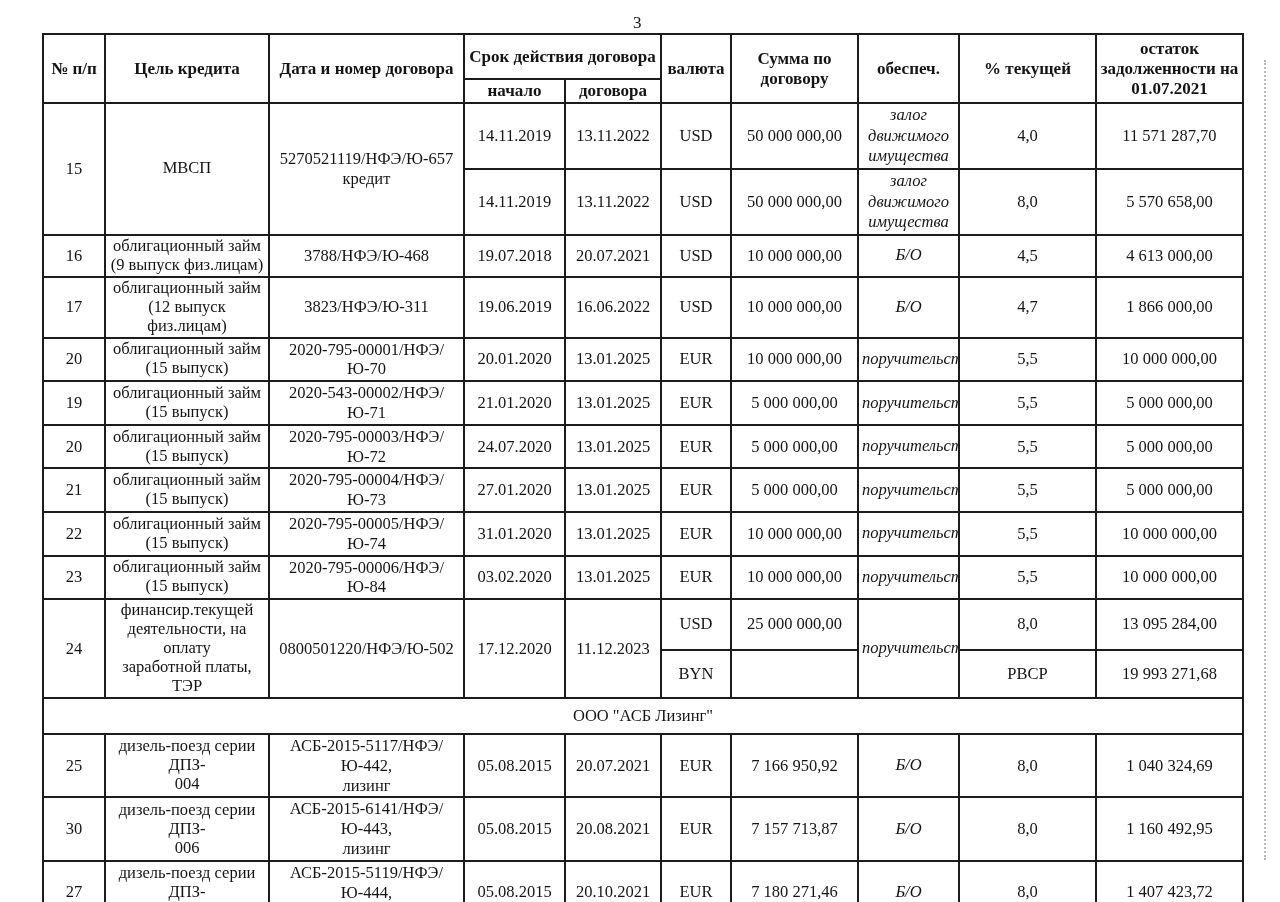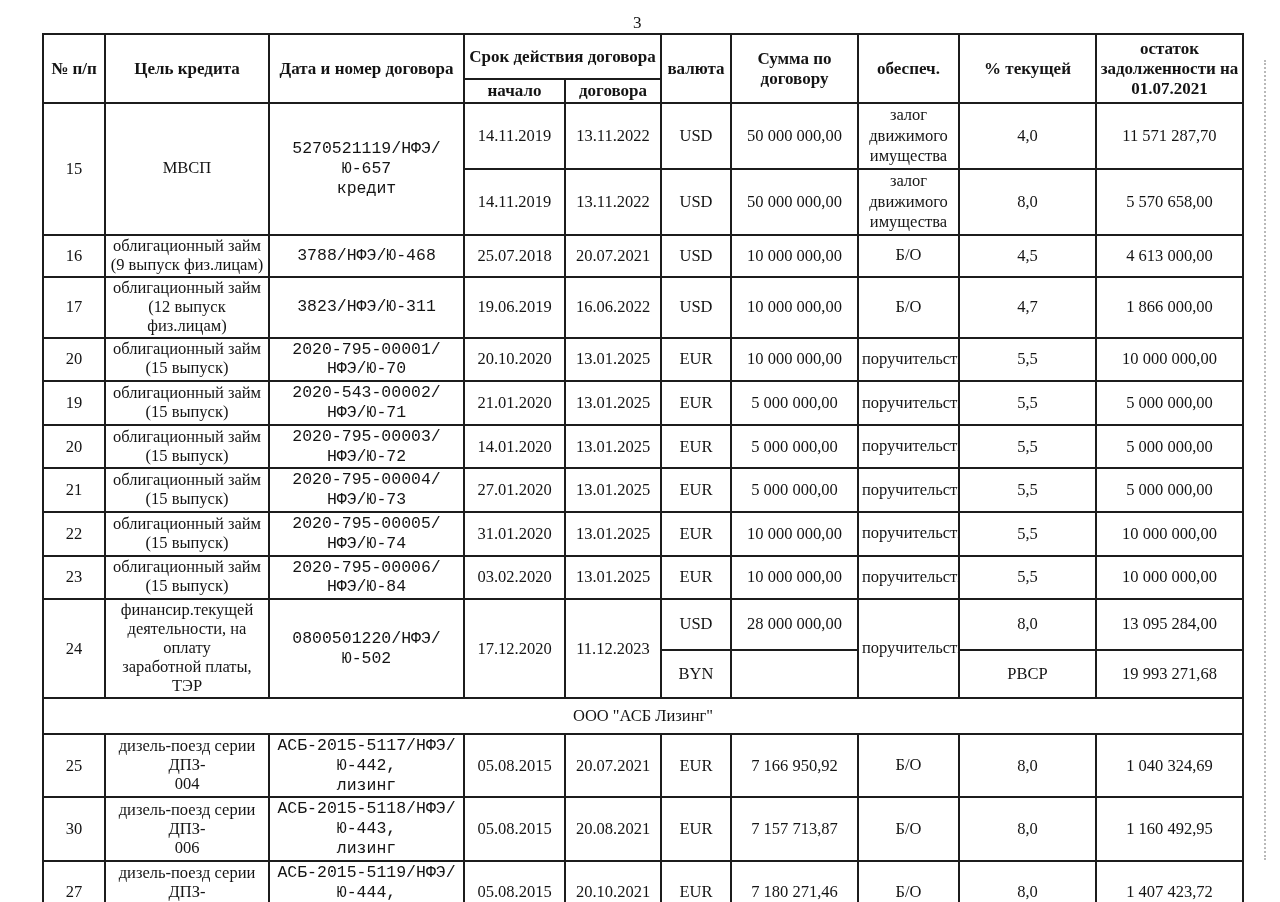--- a/index.html
+++ b/index.html
@@ -26,22 +26,22 @@
     text-align:center;
     font-size:16.5px;
     font-weight:normal;
     overflow:hidden;
   }
   table.doc th{font-weight:bold;font-size:17px;}
   th.thick{border-top-width:4px;border-left-width:3px;border-right-width:3px;}
   .pre{white-space:pre-line;}
   .left{text-align:left;}
   .purpose{font-size:15px;padding:1px 2px 1px 4px;line-height:1.15;}
-  .contract{font-size:16px;padding:1px 2px 1px 4px;line-height:1.2;font-family:Liberation Mono, monospace;}
-  .small{font-size:13px;line-height:1.25;}
+  .contract{font-size:16px;padding:1px 2px 1px 4px;line-height:1.2;}
+  .small{font-size:13px;line-height:1.25;font-style:italic;}
   .section-row td{font-weight:bold;font-size:17px;}
   .scan-artifact{
     position:absolute;left:1264px;top:60px;height:800px;width:0;
     border-left:2px dotted #b9b9b9;
   }
 </style>
 </head>
 <body>
 
 <div class="page-number">3</div>
@@ -105,21 +105,21 @@
 имущества</td>
     <td>8,0</td>
     <td>5 570 658,00</td>
   </tr>
 
   <tr style="height:40px;">
     <td>16</td>
     <td class="left purpose pre">облигационный займ
 (9 выпуск физ.лицам)</td>
     <td class="left contract">3788/НФЭ/Ю-468</td>
-    <td>25.07.2018</td>
+    <td>19.07.2018</td>
     <td>20.07.2021</td>
     <td>USD</td>
     <td>10 000 000,00</td>
     <td class="small">Б/О</td>
     <td>4,5</td>
     <td>4 613 000,00</td>
   </tr>
   <tr style="height:40px;">
     <td>17</td>
     <td class="left purpose pre">облигационный займ
@@ -131,21 +131,21 @@
     <td>10 000 000,00</td>
     <td class="small">Б/О</td>
     <td>4,7</td>
     <td>1 866 000,00</td>
   </tr>
   <tr style="height:40px;">
     <td>20</td>
     <td class="left purpose pre">облигационный займ
 (15 выпуск)</td>
     <td class="left contract">2020-795-00001/НФЭ/Ю-70</td>
-    <td>20.10.2020</td>
+    <td>20.01.2020</td>
     <td>13.01.2025</td>
     <td>EUR</td>
     <td>10 000 000,00</td>
     <td class="small">поручительство</td>
     <td>5,5</td>
     <td>10 000 000,00</td>
   </tr>
   <tr style="height:40px;">
     <td>19</td>
     <td class="left purpose pre">облигационный займ
@@ -157,21 +157,21 @@
     <td>5 000 000,00</td>
     <td class="small">поручительство</td>
     <td>5,5</td>
     <td>5 000 000,00</td>
   </tr>
   <tr style="height:40px;">
     <td>20</td>
     <td class="left purpose pre">облигационный займ
 (15 выпуск)</td>
     <td class="left contract">2020-795-00003/НФЭ/Ю-72</td>
-    <td>14.01.2020</td>
+    <td>24.07.2020</td>
     <td>13.01.2025</td>
     <td>EUR</td>
     <td>5 000 000,00</td>
     <td class="small">поручительство</td>
     <td>5,5</td>
     <td>5 000 000,00</td>
   </tr>
   <tr style="height:40px;">
     <td>21</td>
     <td class="left purpose pre">облигационный займ
@@ -214,21 +214,21 @@
 
   <tr style="height:42px;">
     <td rowspan="2">24</td>
     <td rowspan="2" class="left purpose pre">финансир.текущей
 деятельности, на оплату
 заработной платы, ТЭР</td>
     <td rowspan="2" class="contract">0800501220/НФЭ/Ю-502</td>
     <td rowspan="2">17.12.2020</td>
     <td rowspan="2">11.12.2023</td>
     <td>USD</td>
-    <td>28 000 000,00</td>
+    <td>25 000 000,00</td>
     <td rowspan="2" class="small">поручительство</td>
     <td>8,0</td>
     <td>13 095 284,00</td>
   </tr>
   <tr style="height:40px;">
     <td>BYN</td>
     <td></td>
     <td>РВСР</td>
     <td>19 993 271,68</td>
   </tr>
@@ -248,21 +248,21 @@
     <td>EUR</td>
     <td>7 166 950,92</td>
     <td class="small">Б/О</td>
     <td>8,0</td>
     <td>1 040 324,69</td>
   </tr>
   <tr style="height:43px;">
     <td>30</td>
     <td class="left purpose pre">дизель-поезд серии ДПЗ-
 006</td>
-    <td class="left contract pre">АСБ-2015-5118/НФЭ/Ю-443,
+    <td class="left contract pre">АСБ-2015-6141/НФЭ/Ю-443,
 лизинг</td>
     <td>05.08.2015</td>
     <td>20.08.2021</td>
     <td>EUR</td>
     <td>7 157 713,87</td>
     <td class="small">Б/О</td>
     <td>8,0</td>
     <td>1 160 492,95</td>
   </tr>
   <tr style="height:43px;">

